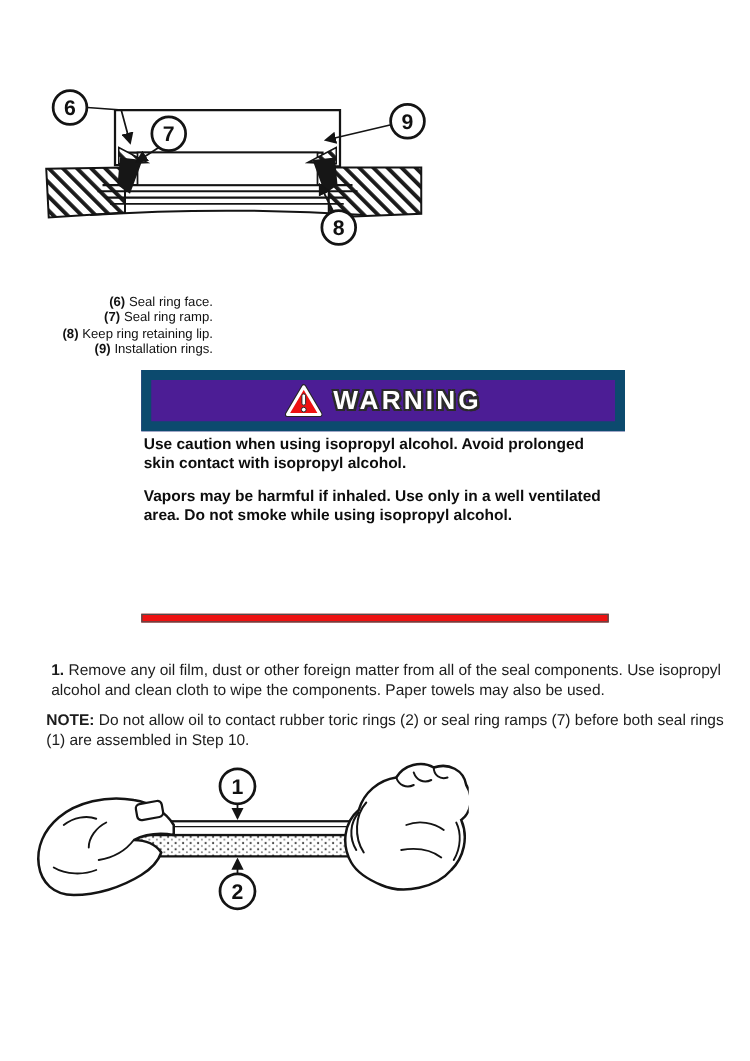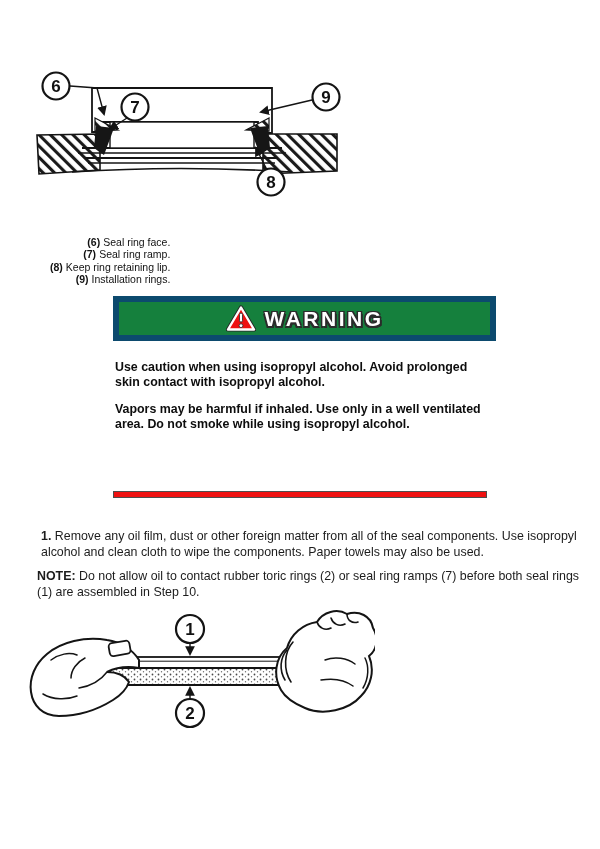--- a/index.html
+++ b/index.html
@@ -6,29 +6,29 @@
   .page{position:relative;width:600px;height:849px;background:#ffffff;
         font-family:"Liberation Sans",sans-serif;color:#111;overflow:hidden;}
 
   .fig-top{position:absolute;left:30px;top:60px;width:320px;height:140px;}
   .fig-bottom{position:absolute;left:25px;top:598px;width:350px;height:148px;}
 
   .legend{position:absolute;left:50px;top:236px;font-size:10.5px;line-height:12.4px;color:#111;text-align:right;}
   .legend-line b{font-weight:bold;margin-right:3px;}
 
   .warn-banner{position:absolute;left:113px;top:296px;width:371px;height:33px;
-      background:#15803d;border:6px solid #0c4a6e;box-sizing:content-box;
+      background:#4c1d95;border:8px solid #0c4a6e;box-sizing:content-box;
       display:flex;align-items:center;justify-content:center;gap:9px;}
   .warn-title{color:#ffffff;font-size:21px;font-weight:bold;letter-spacing:2.5px;
       text-shadow:-1.5px -1.5px 0 #2b2b2b,1.5px -1.5px 0 #2b2b2b,
                   -1.5px 1.5px 0 #2b2b2b,1.5px 1.5px 0 #2b2b2b,2px 2px 0 #2b2b2b;}
 
   .warn-body{position:absolute;left:115px;top:348px;width:374px;
       font-size:12.4px;font-weight:bold;line-height:14.6px;color:#0d0d0d;}
-  .warn-body p{margin:12px 0 13px 0;}
+  .warn-body p{margin:0 0 13px 0;}
 
   .warn-rule{position:absolute;left:113px;top:491px;width:372px;height:5px;
       background:#ee1111;border:1px solid #4d4d4d;}
 
   .step{position:absolute;left:25px;top:513px;width:556px;margin:16px;
       font-size:12.4px;line-height:15.9px;color:#1c1c1c;}
   .step b{font-weight:bold;}
   .note{position:absolute;left:25px;top:557px;width:556px;margin:12px;
       font-size:12.4px;line-height:15.9px;color:#1c1c1c;}
   .note b{font-weight:bold;}

